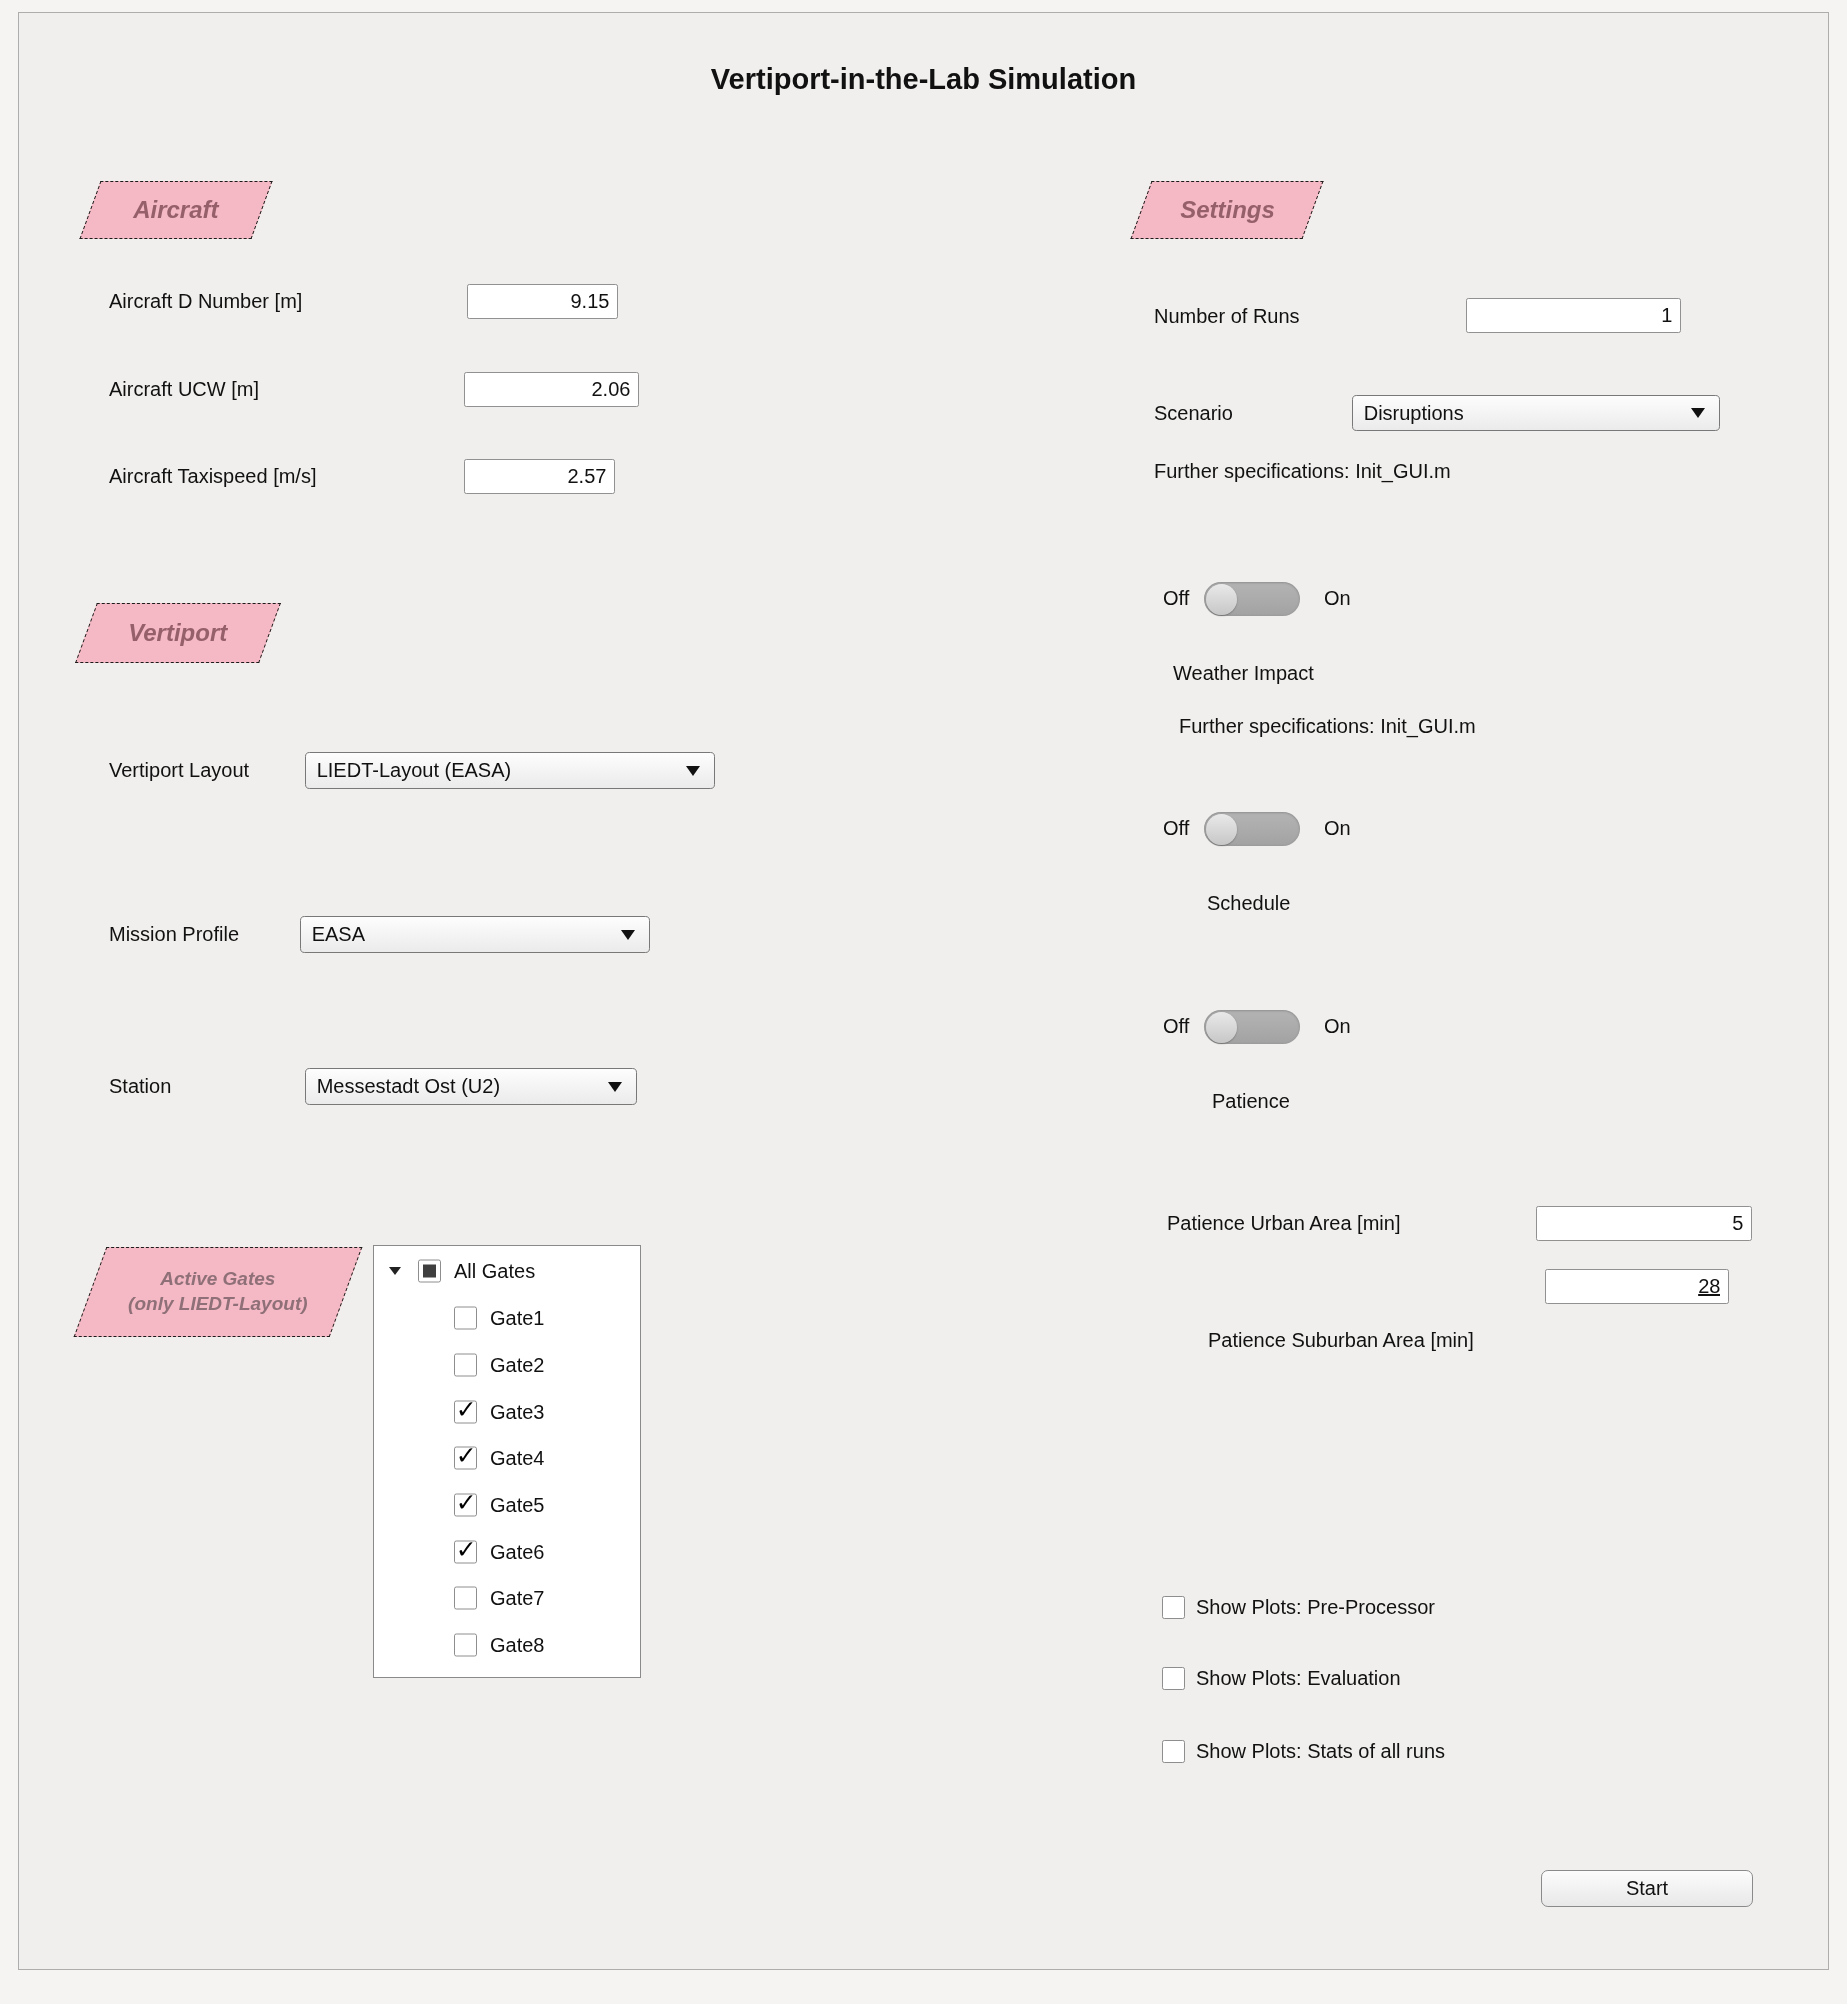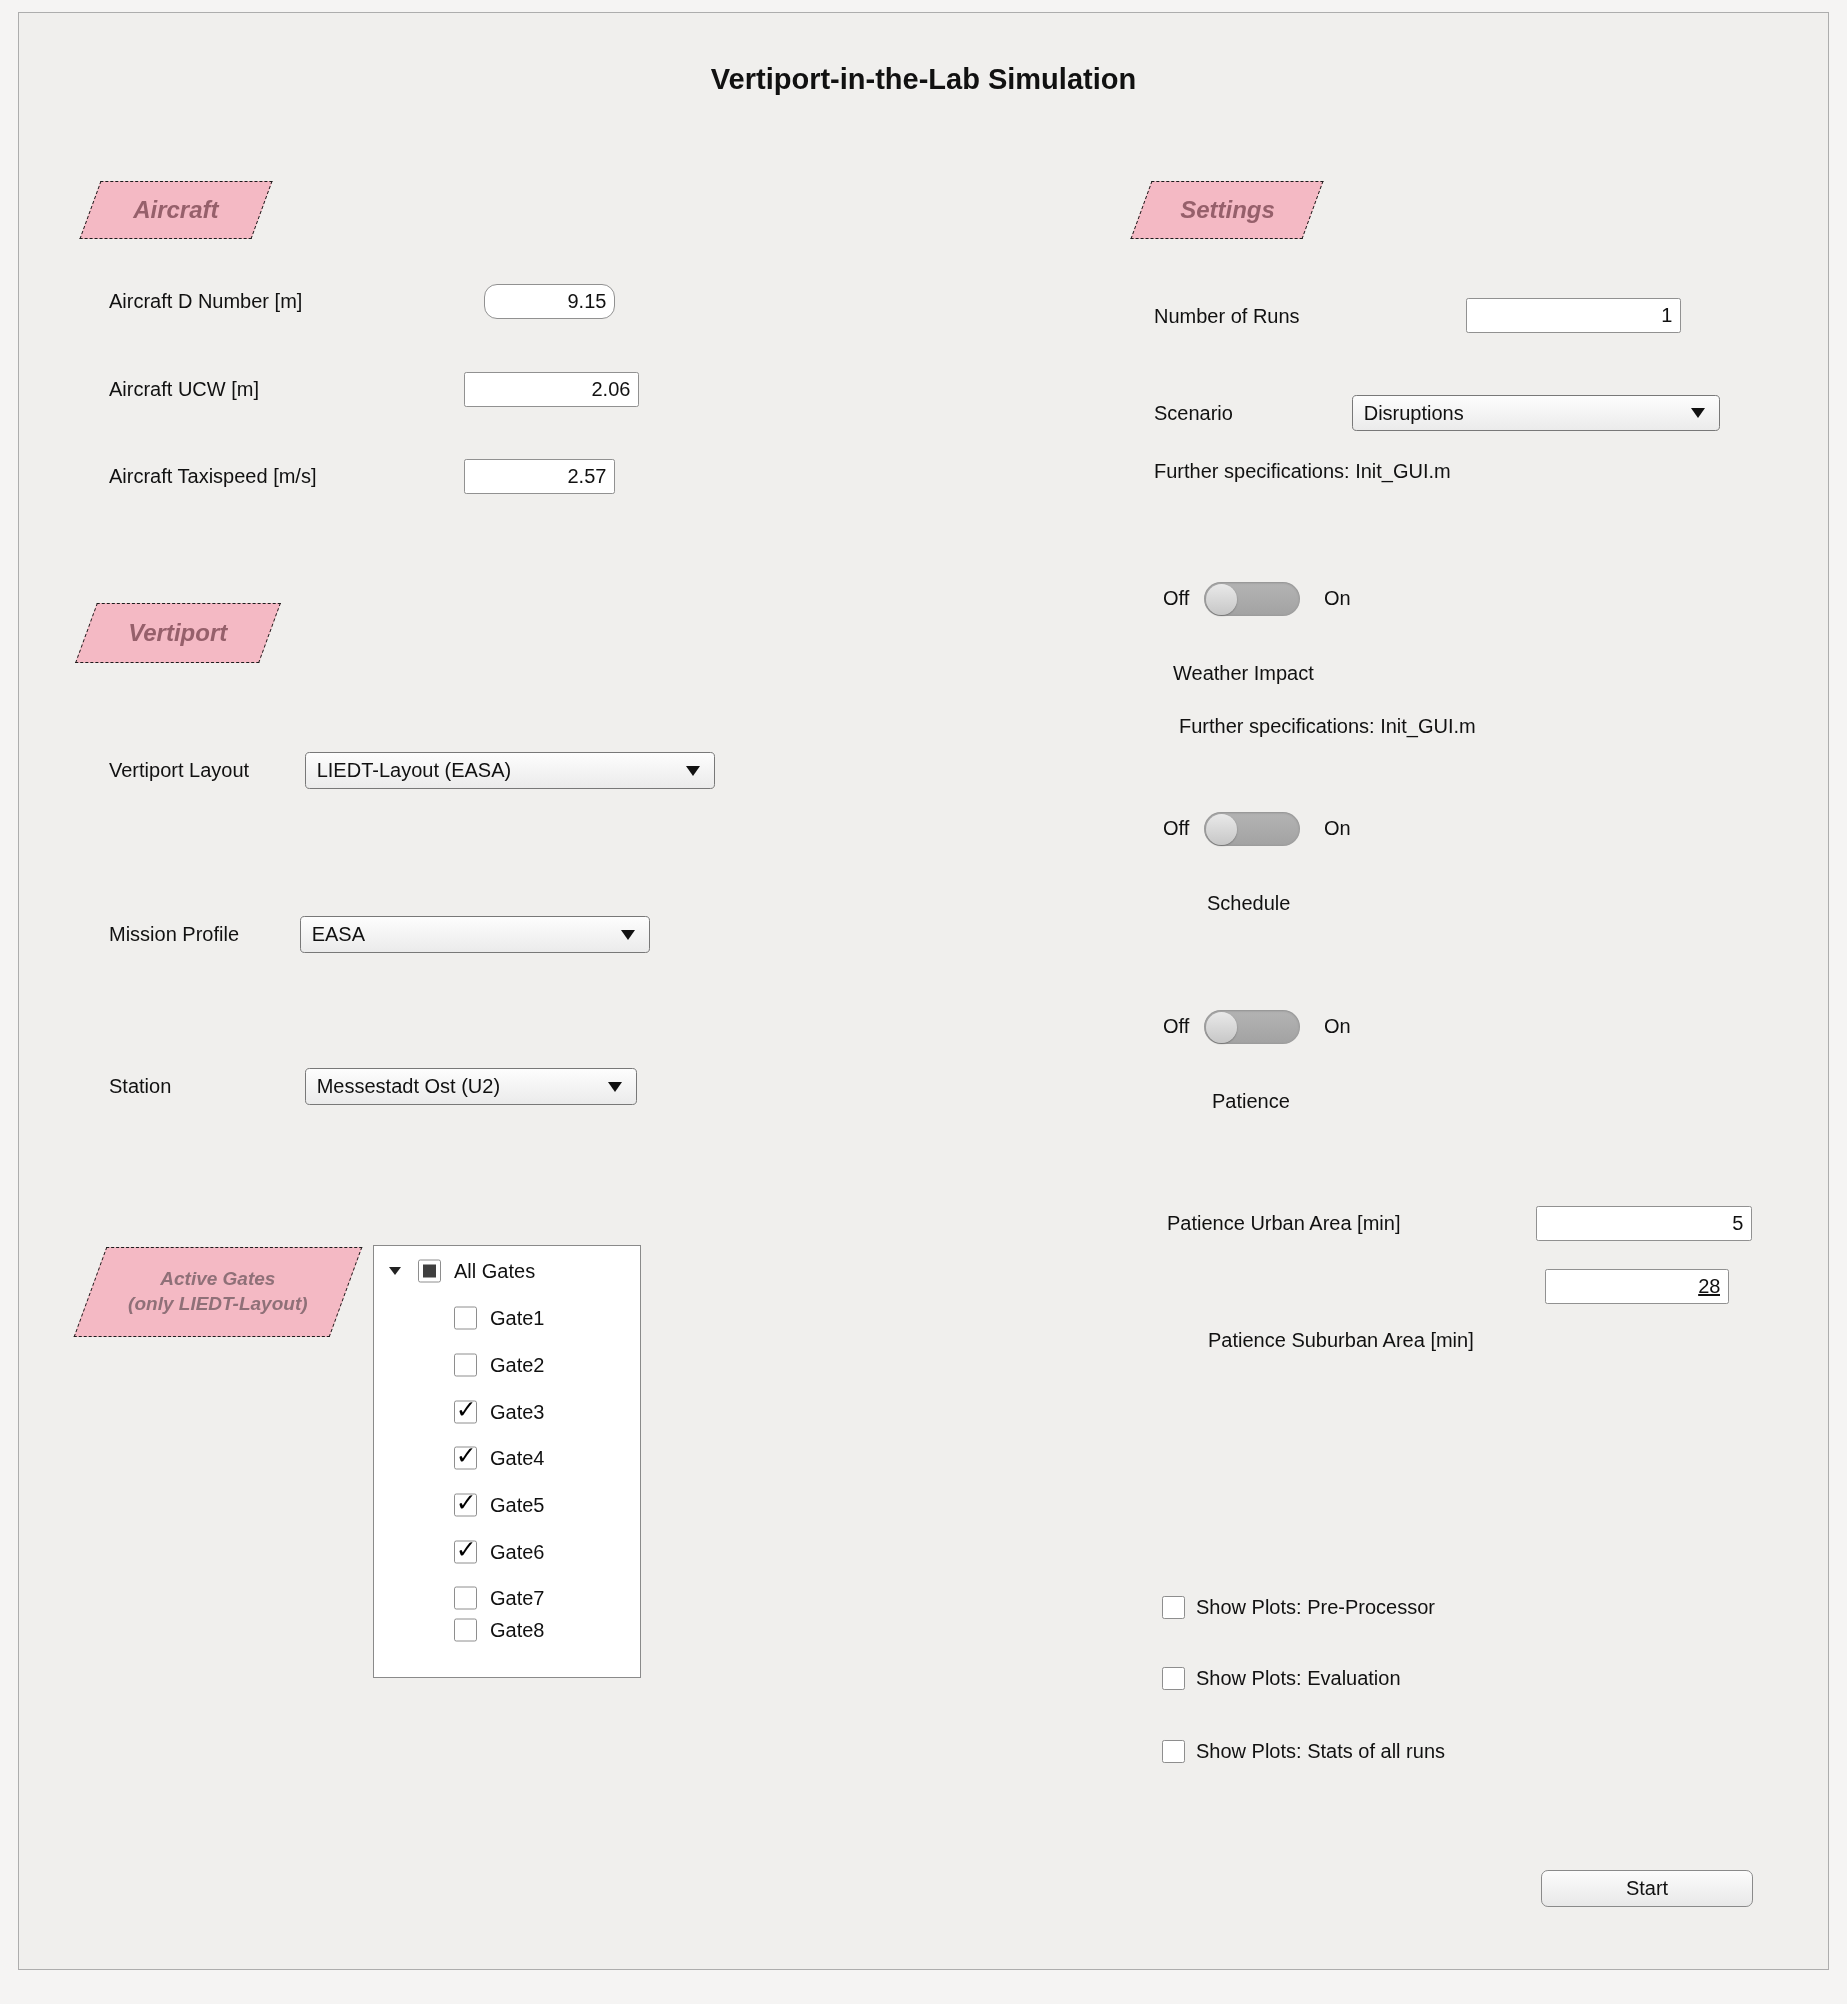--- a/index.html
+++ b/index.html
@@ -117,21 +117,21 @@
 <div id="app">
   <div class="panel"></div>
 
   <div class="title">Vertiport-in-the-Lab Simulation</div>
 
   <div class="tag" style="left:90px;top:181px;width:172px;height:58px;">
     <span class="tag-text">Aircraft</span>
   </div>
 
   <div class="lbl" style="left:109px;top:283px;">Aircraft D Number [m]</div>
-  <input class="num" style="left: 484px; top: 284px; width: 131px; border-radius: 13px;" value="9.15">
+  <input class="num" style="left: 467px; top: 284px; width: 151px;" value="9.15">
 
   <div class="lbl" style="left:109px;top:371px;">Aircraft UCW [m]</div>
   <input class="num" style="left: 464px; top: 372px; width: 175px;" value="2.06">
 
   <div class="lbl" style="left:109px;top:458px;">Aircraft Taxispeed [m/s]</div>
   <input class="num" style="left: 464px; top: 459px; width: 151px;" value="2.57">
 
   <div class="tag" style="left:86px;top:603px;width:184px;height:60px;">
     <span class="tag-text">Vertiport</span>
   </div>
@@ -188,21 +188,21 @@
       <span class="tree-label" style="left:116px;">Gate5</span>
     </div>
     <div class="tree-row" style="top:282px;">
       <span class="checkbox cb-tree checked" style="left:80px;"></span>
       <span class="tree-label" style="left:116px;">Gate6</span>
     </div>
     <div class="tree-row" style="top:328px;text-align:right;">
       <span class="checkbox cb-tree" style="left:80px;"></span>
       <span class="tree-label" style="left:116px;">Gate7</span>
     </div>
-    <div class="tree-row" style="top:360px;text-align:center;">
+    <div class="tree-row" style="top:375px;text-align:center;">
       <span class="checkbox cb-tree" style="left:80px;"></span>
       <span class="tree-label" style="left:116px;">Gate8</span>
     </div>
   </div>
 
   <div class="tag" style="left:1141px;top:181px;width:172px;height:58px;">
     <span class="tag-text">Settings</span>
   </div>
 
   <div class="lbl" style="left:1154px;top:298px;height:36px;line-height:36px;">Number of Runs</div>

